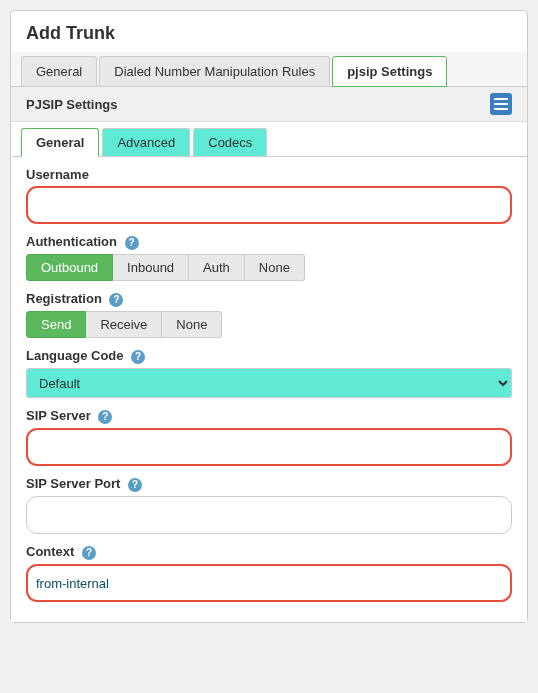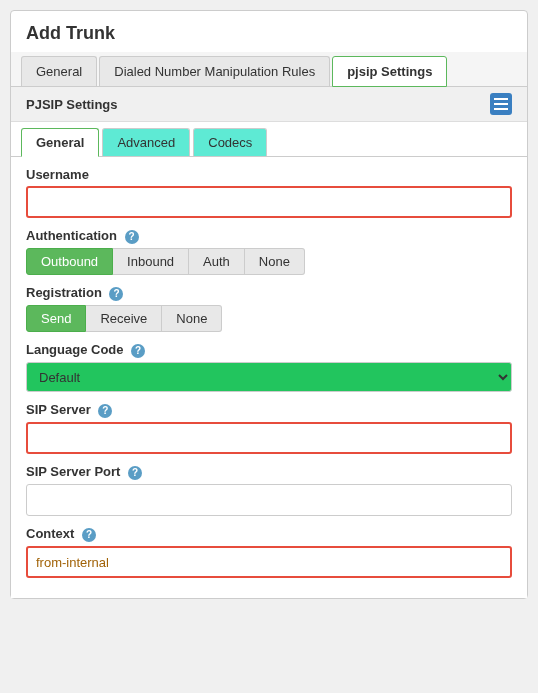--- a/index.html
+++ b/index.html
@@ -140,36 +140,36 @@
       text-align: center;
       line-height: 14px;
       margin-left: 4px;
       cursor: pointer;
       font-weight: bold;
     }
     .form-input {
       width: 100%;
       padding: 5px 8px;
       border: 1px solid #ccc;
-      border-radius: 3px;
-      font-size: 13px;
-      background: #fff;
-      color: #a16207;
-      height: 32px;
+      border-radius: 11px;
+      font-size: 13px;
+      background: #fff;
+      color: #0c4a6e;
+      height: 38px;
     }
     .form-input.red-border {
       border: 2px solid #e74c3c;
     }
     .form-select {
       width: 100%;
       padding: 5px 8px;
       border: 1px solid #ccc;
       border-radius: 3px;
       font-size: 13px;
-      background: #22c55e;
+      background: #5eead4;
       color: #333;
       height: 30px;
       appearance: auto;
     }
     
     .btn-group {
       display: flex;
     }
     .btn-group-btn {
       padding: 5px 14px;

